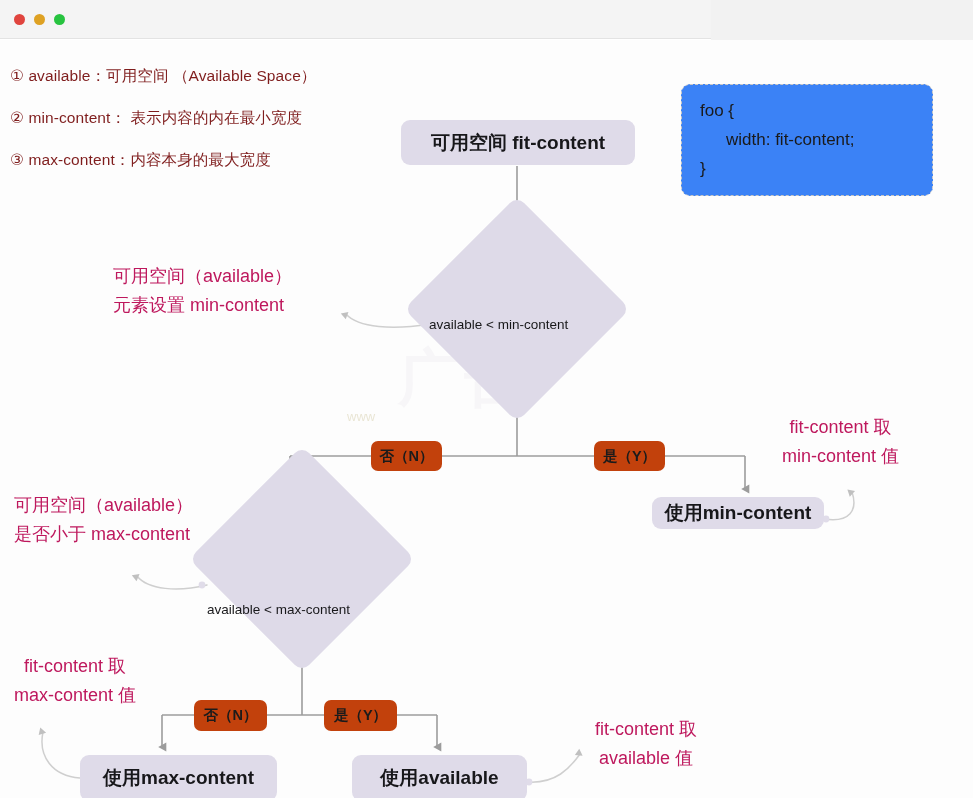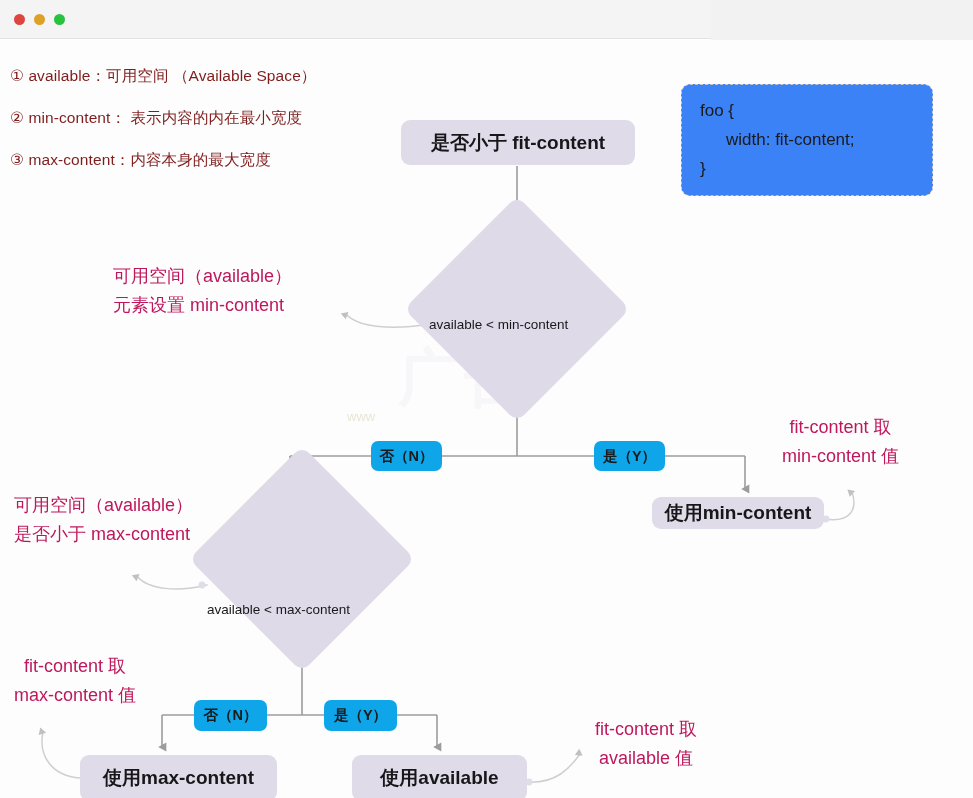--- a/index.html
+++ b/index.html
@@ -126,21 +126,21 @@
     font-weight: 500;
   }
   .d1 { left: 437px; top: 189px; width: 160px; height: 160px; }
   .d1-label { left: 429px; top: 277px; text-align: right; }
   .d2 { left: 222px; top: 439px; width: 160px; height: 160px; }
   .d2-label { left: 207px; top: 538px; margin-top: 24px; }
 
   
   .ylabel {
     position: absolute;
-    background: #0ea5e9;
+    background: #c2410c;
     border-radius: 7px;
     display: flex; align-items: center; justify-content: center;
     font-size: 14.5px;
     font-weight: bold;
     color: #1b1b1b;
     white-space: nowrap;
   }
   .y-n1 { left: 371px; top: 401px; width: 71px; height: 30px; }
   .y-y1 { left: 594px; top: 401px; width: 71px; height: 30px; }
   .y-n2 { left: 194px; top: 660px; width: 73px; height: 31px; }
@@ -252,21 +252,21 @@
       <div class="legend-line">② min-content：  表示内容的内在最小宽度</div>
       <div class="legend-line">③ max-content：内容本身的最大宽度</div>
     </div>
 
     <div class="codeblock">
       <div class="code-line">foo {</div>
       <div class="code-line code-indent">width: fit-content;</div>
       <div class="code-line">}</div>
     </div>
 
-    <div class="node node-start">是否小于 fit-content</div>
+    <div class="node node-start">可用空间 fit-content</div>
 
     <div class="diamond d1"></div>
     <div class="diamond-label d1-label">available &lt; min-content</div>
 
     <div class="diamond d2"></div>
     <div class="diamond-label d2-label">available &lt; max-content</div>
 
     <div class="ylabel y-n1">否（N）</div>
     <div class="ylabel y-y1">是（Y）</div>
     <div class="ylabel y-n2">否（N）</div>

